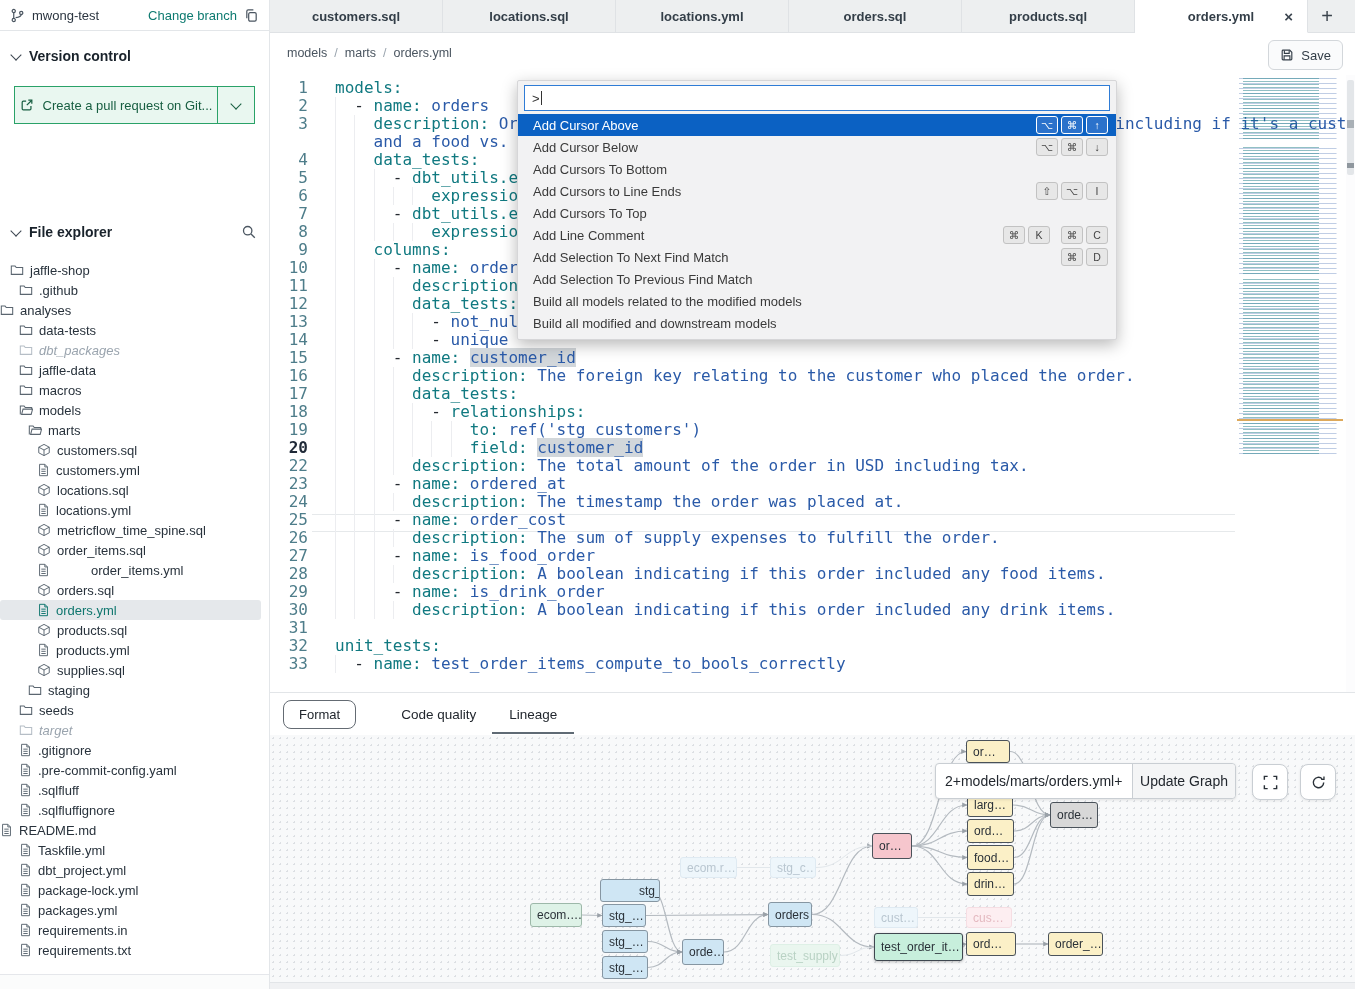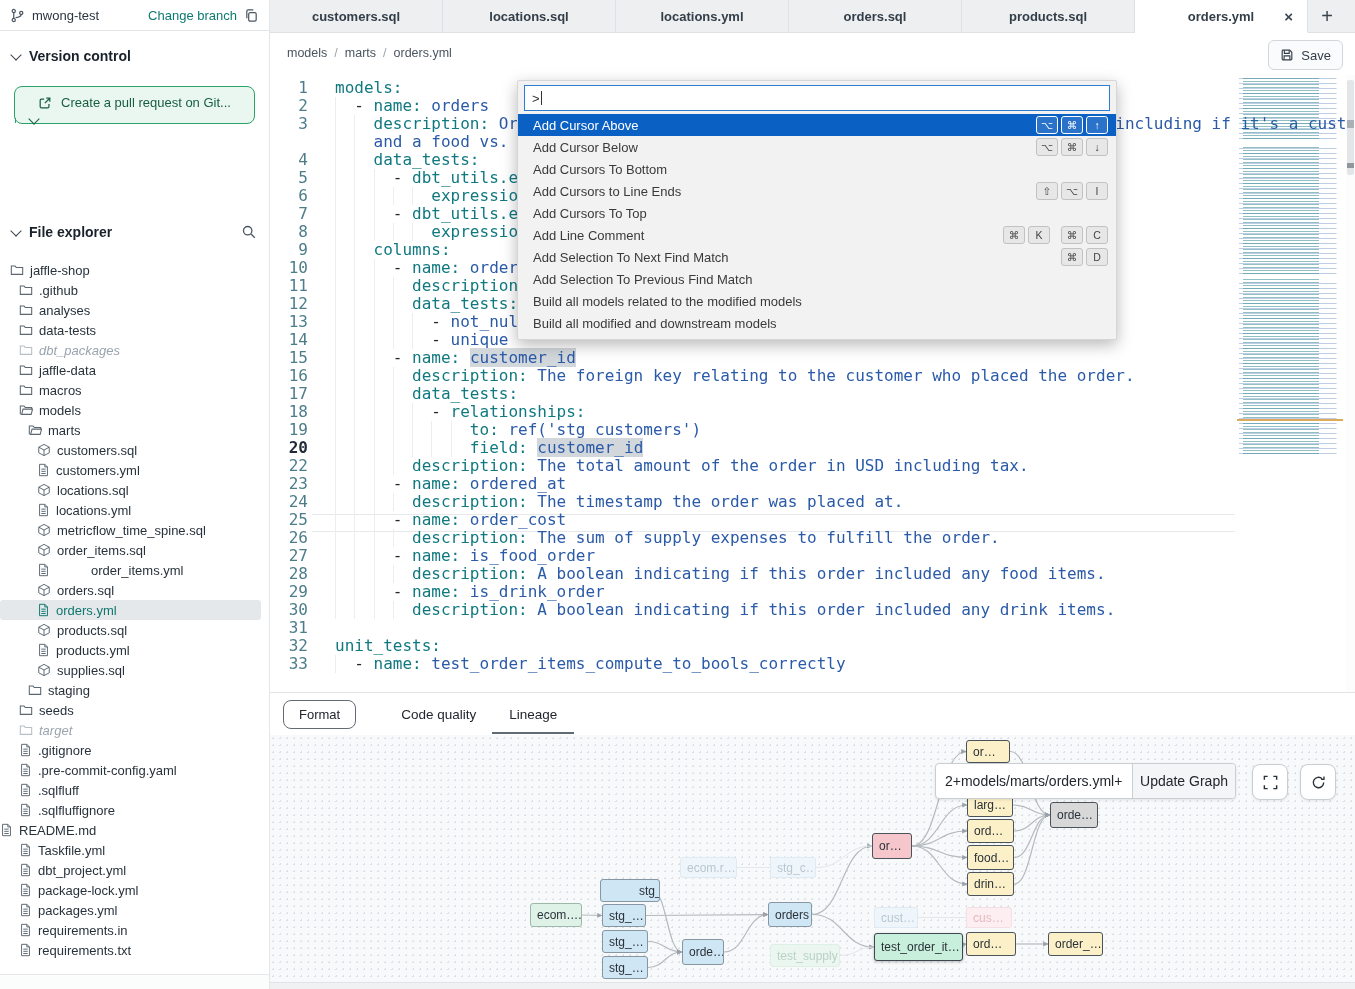--- a/index.html
+++ b/index.html
@@ -7,21 +7,21 @@
          font-family:"Liberation Sans",sans-serif;color:#28323c;}
   svg{display:block}
   
   .sidebar{position:absolute;left:0;top:0;width:270px;height:989px;background:#fff;border-right:1px solid #e3e6e9;box-sizing:border-box;}
   .branch-row{position:absolute;left:0;top:0;width:100%;height:31px;border-bottom:1px solid #e3e6e9;display:flex;align-items:center;padding:0 10px;box-sizing:border-box;gap:7px;}
   .branch-name{font-size:13px;color:#2b3540;}
   .change-branch{margin-left:auto;font-size:13px;color:#0d7a70;cursor:pointer;}
   .icn{color:#4b5661;display:inline-flex;align-items:center;}
   .sec-h{position:absolute;left:0;width:100%;display:flex;align-items:center;gap:9px;padding:0 12px;box-sizing:border-box;font-size:14px;font-weight:700;color:#19222b;}
   .chev{width:7px;height:7px;border-left:1.6px solid #3c4650;border-bottom:1.6px solid #3c4650;transform:rotate(-45deg);margin-top:-3px;}
-  .pr-btn{position:absolute;left:14px;top:86px;width:241px;height:38px;border:1px solid #2aa268;border-radius:8px;background:#e9f7f0;display:flex;align-items:stretch;box-sizing:border-box;cursor:pointer;flex-direction:column;}
+  .pr-btn{position:absolute;left:14px;top:86px;width:241px;height:38px;border:1px solid #2aa268;border-radius:0;background:#e9f7f0;display:flex;align-items:stretch;box-sizing:border-box;cursor:pointer;}
   .pr-main{flex:1;display:flex;align-items:center;justify-content:center;gap:9px;font-size:13px;color:#175e41;}
   .pr-caret{width:36px;border-left:1px solid #2aa268;display:flex;align-items:center;justify-content:center;}
   .pr-caret .chev{border-color:#175e41;}
   .fe-search{margin-left:auto;}
   .tree{position:absolute;left:0;top:260px;width:100%;}
   .trow{height:20px;display:flex;align-items:center;gap:6px;font-size:13px;color:#28323c;cursor:pointer;box-sizing:border-box;}
   .trow .ticon{color:#5b6670;display:inline-flex;flex:none;}
   .trow.muted{color:#9aa4ae;font-style:italic;}
   .trow.muted .ticon{color:#b6bec6;}
   .trow.sel{background:#e5e8eb;color:#0f766e;border-radius:3px;margin-right:8px;}
@@ -168,21 +168,21 @@
           <span class="tlabel">jaffle-shop</span>
         </div>
         <div class="trow" style="padding-left: 19px;">
           <span class="ticon">
             <svg width="14" height="14" viewBox="0 0 16 16" fill="none" stroke="currentColor" stroke-width="1.2">
               <path d="M1.5 13V3.5h4.3l1.4 1.7h7.3V13z"></path>
             </svg>
           </span>
           <span class="tlabel">.github</span>
         </div>
-        <div class="trow" style="padding-left: 19px; align-items: center;">
+        <div class="trow" style=" align-items: center;">
           <span class="ticon">
             <svg width="14" height="14" viewBox="0 0 16 16" fill="none" stroke="currentColor" stroke-width="1.2">
               <path d="M1.5 13V3.5h4.3l1.4 1.7h7.3V13z"></path>
             </svg>
           </span>
           <span class="tlabel">analyses</span>
         </div>
         <div class="trow" style="padding-left: 19px;">
           <span class="ticon">
             <svg width="14" height="14" viewBox="0 0 16 16" fill="none" stroke="currentColor" stroke-width="1.2">

